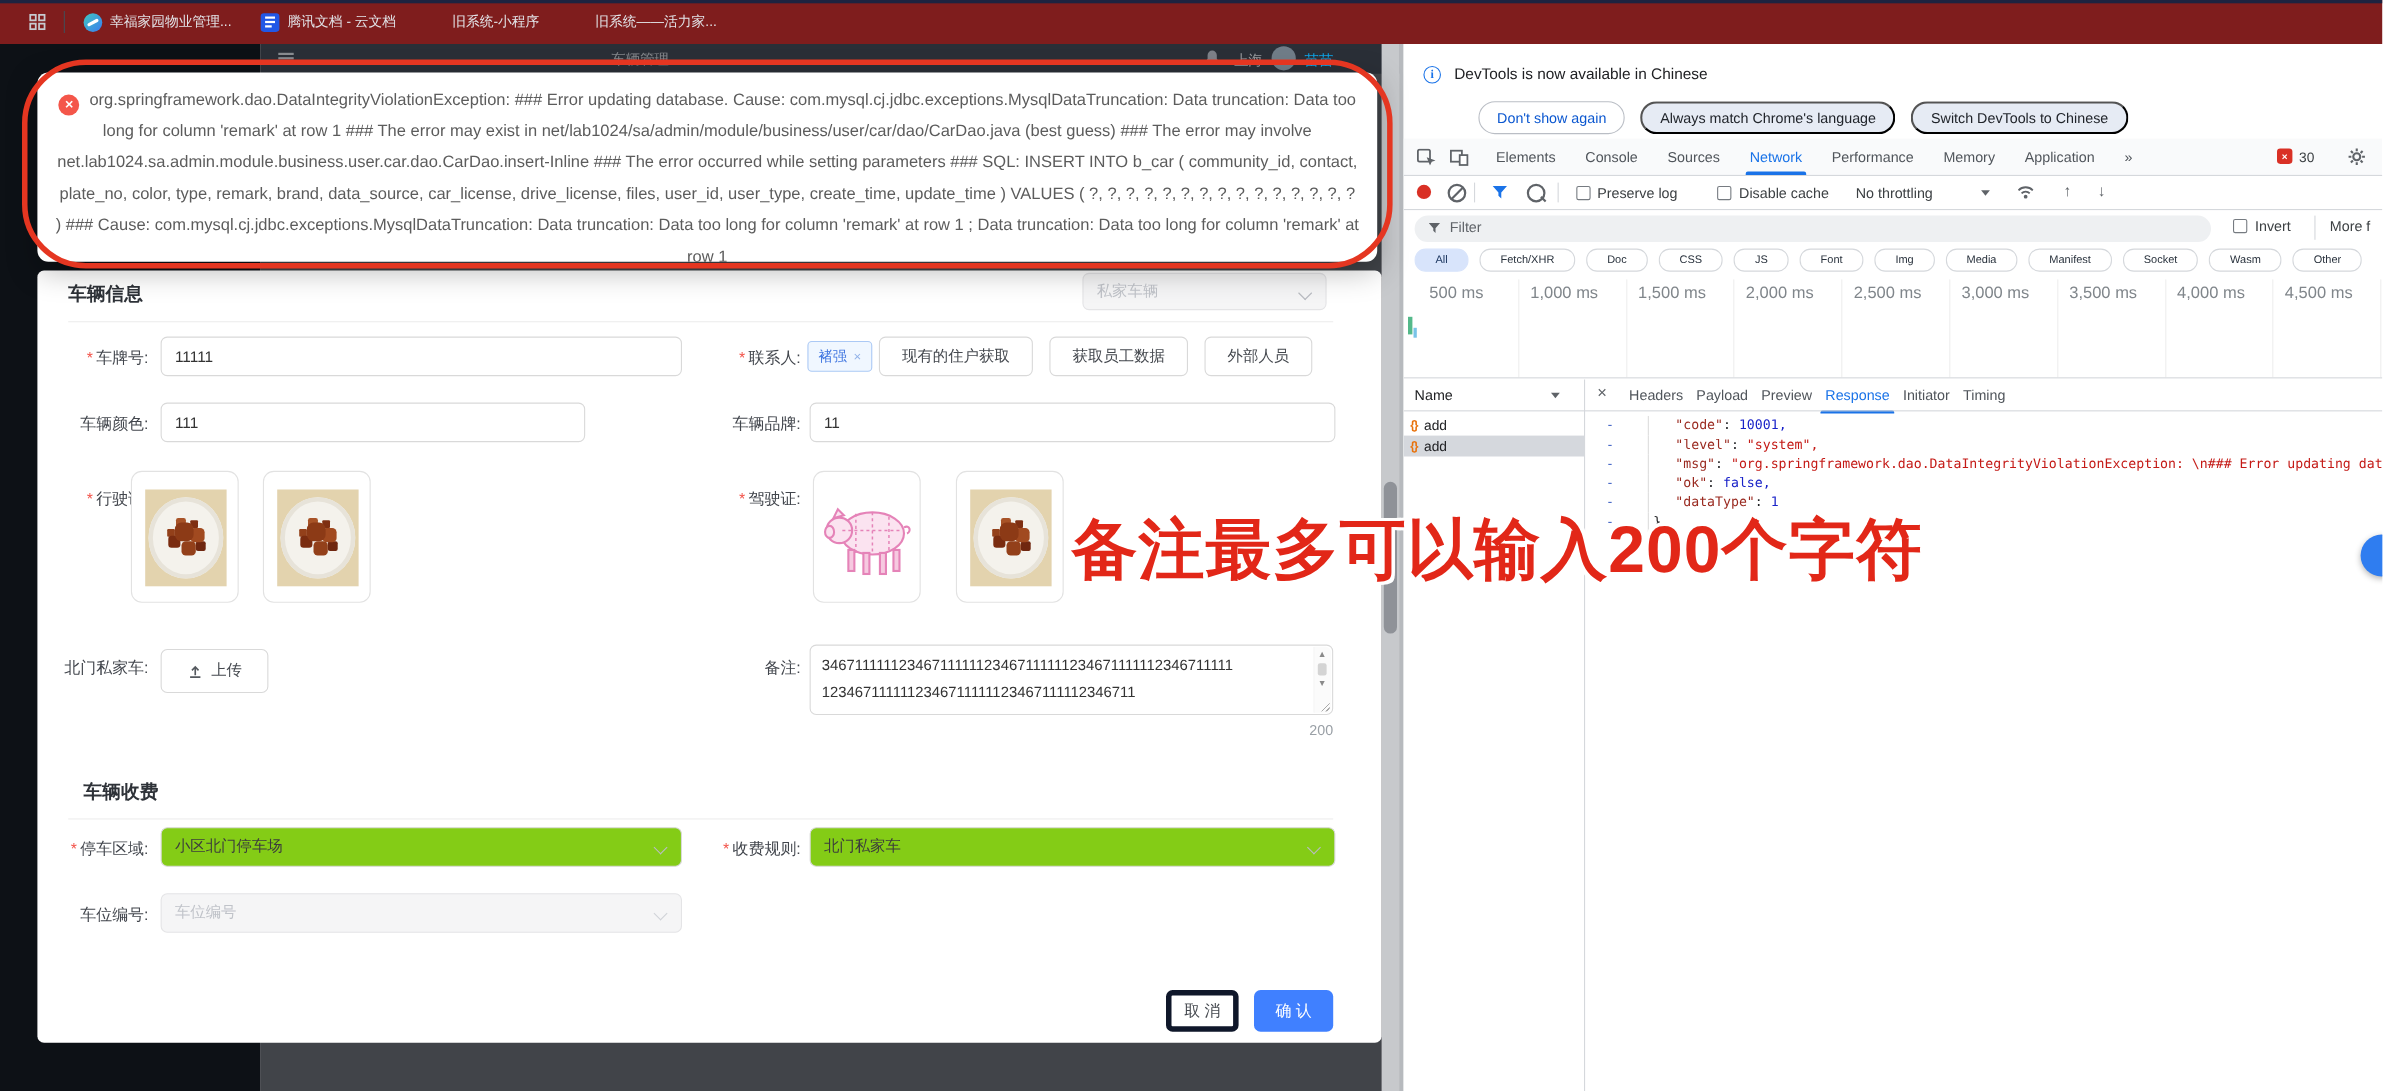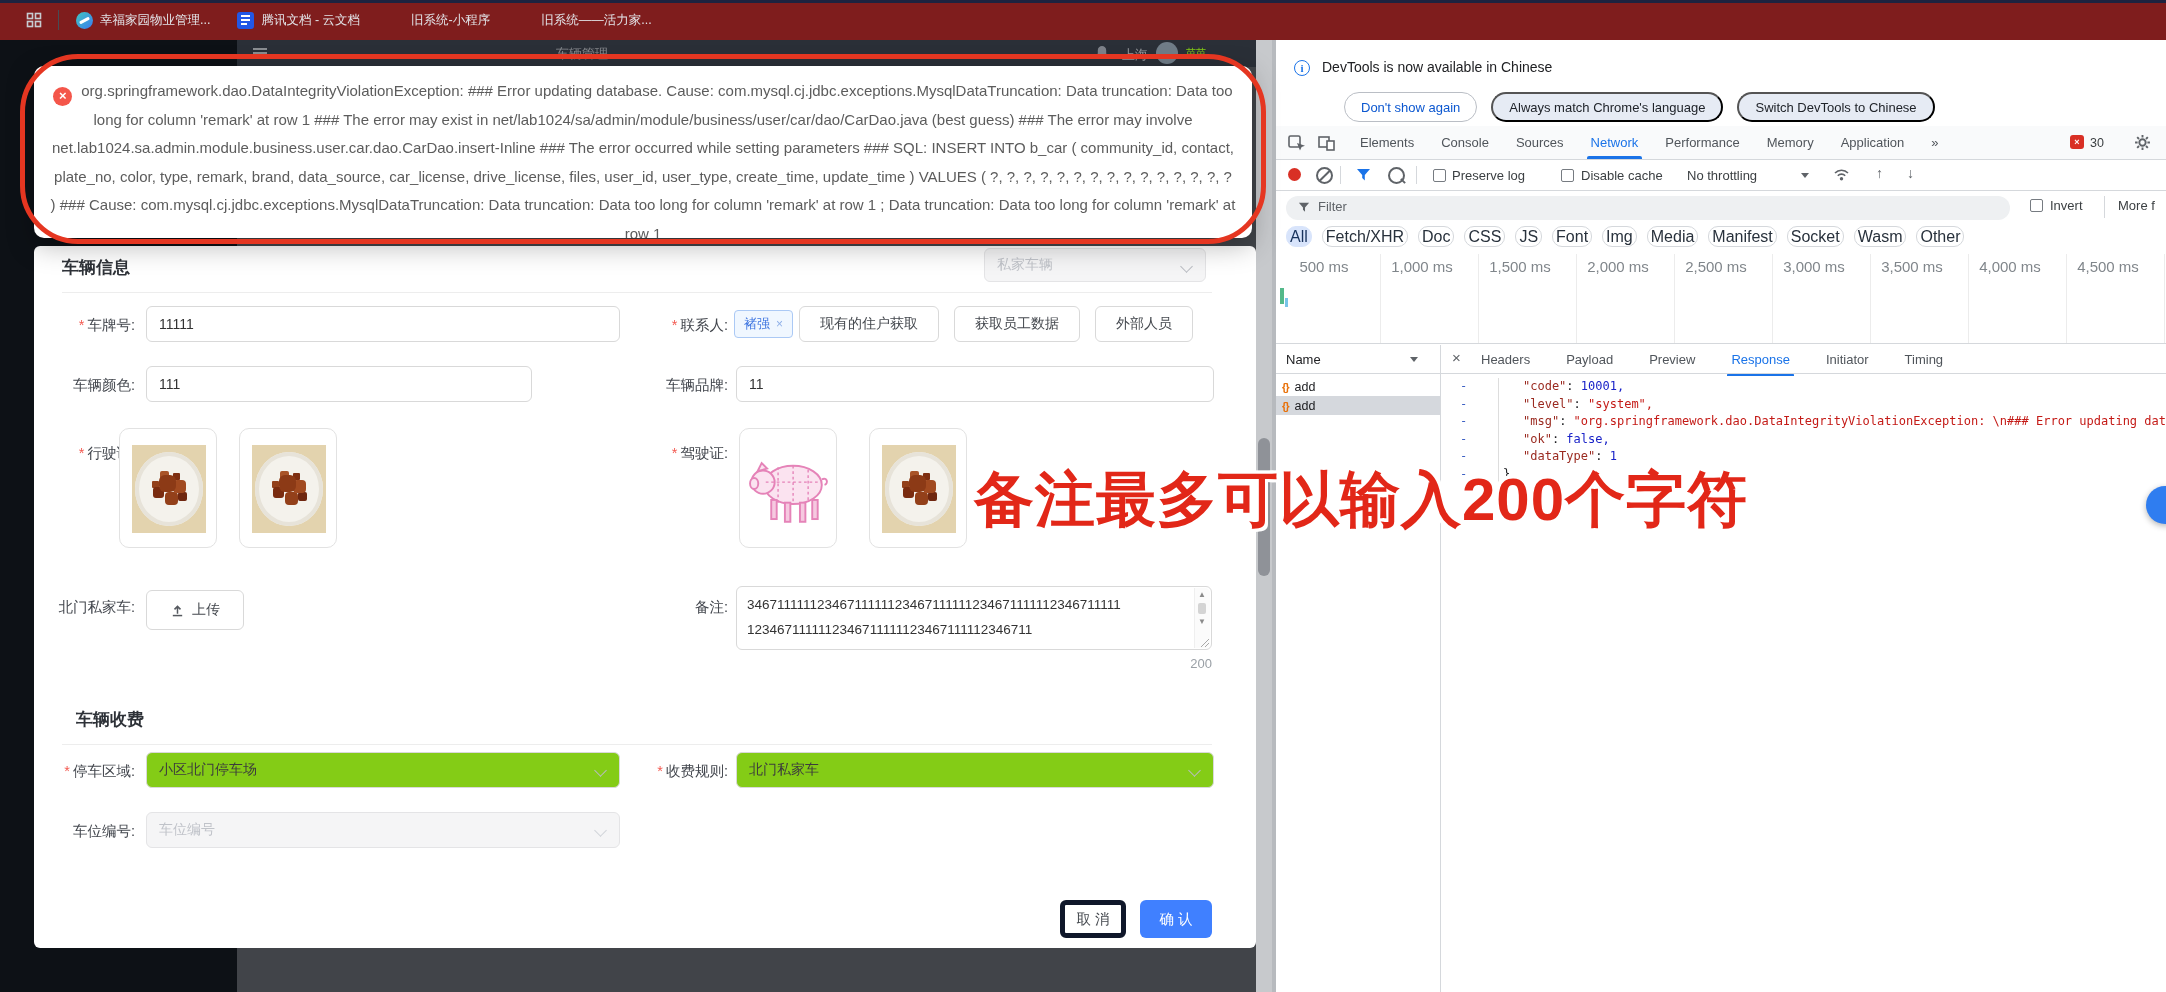--- a/index.html
+++ b/index.html
@@ -27,21 +27,21 @@
   
   .sidebar{left:0;top:40px;width:237px;height:952px;background:#0d1116}
   .logo-dot{left:44px;top:46px;width:24px;height:24px;border-radius:50%;background:rgba(70,130,230,.5)}
   .maindim{left:237px;top:40px;width:1035px;height:952px;background:#414449}
   .dimheader{left:237px;top:40px;width:1035px;height:27px;background:#2a2f37}
   .bars{left:253px;top:48px;width:14px;height:10px;
         background:linear-gradient(rgba(255,255,255,.45) 0 0) 0 0/14px 2px no-repeat,
                    linear-gradient(rgba(255,255,255,.45) 0 0) 0 4px/14px 2px no-repeat,
                    linear-gradient(rgba(255,255,255,.45) 0 0) 0 8px/14px 2px no-repeat}
   .dim-avatar{left:1156px;top:42px;width:22px;height:22px;border-radius:50%;background:#7d8b97;opacity:.85}
-  .dim-user{left:1186px;top:46px;font-size:10px;color:#84cc16}
+  .dim-user{left:1186px;top:46px;font-size:13px;color:#0ea5e9}
   .pgscroll{left:1256px;top:40px;width:16px;height:952px;background:#c7c9cc}
   .pgthumb{left:1258px;top:438px;width:12px;height:138px;background:#8f9298;border-radius:6px}
   .dtdivider{left:1272px;top:40px;width:4px;height:952px;background:#b7babe}
 
   
   .toast{left:34px;top:66px;width:1218px;height:172px;background:#fff;border-radius:10px;z-index:3;
          box-shadow:0 8px 28px rgba(0,0,0,.28);padding:11px 16px 0;box-sizing:border-box;
          text-align:center;font-size:15px;line-height:28.5px;color:#5c5c5c;overflow:hidden}
   .err-ic{display:inline-flex;width:19px;height:19px;border-radius:50%;background:#f4564a;color:#fff;
           align-items:center;justify-content:center;font-size:13px;font-weight:bold;margin-right:9px;vertical-align:-4px}
@@ -115,34 +115,34 @@
   .clr::after{content:"";position:absolute;left:-1px;top:5.5px;width:15px;height:2px;background:#5f6368;transform:rotate(-45deg)}
   .vsep{position:absolute;width:1px;height:18px;background:#d5d8dc}
   .srch{width:13px;height:13px;border:2px solid #5f6368;border-radius:50%;position:absolute}
   .srch::after{content:"";position:absolute;left:10px;top:11px;width:6px;height:2px;background:#5f6368;transform:rotate(45deg)}
   .cb{position:absolute;width:13px;height:13px;border:1.5px solid #767b81;border-radius:2px;background:#fff;box-sizing:border-box}
   .tlabel{position:absolute;font-size:13px;color:#3c4043;white-space:nowrap}
   .caret{position:absolute;width:0;height:0;border-left:4px solid transparent;border-right:4px solid transparent;border-top:5px solid #5f6368}
   .fpill{position:absolute;left:10px;top:156px;width:724px;height:24px;background:#eef0f2;border-radius:12px}
   .fpill-txt{position:absolute;left:42px;top:159px;font-size:13px;color:#5f6368}
   .chips{position:absolute;left:10px;top:186px;display:flex;gap:10px}
-  .chip{height:21px;border:1px solid #d5d8dc;border-radius:10px;background:#fff;color:#28313c;font-size:16px;
-        display:flex;align-items:center;padding:0 3px;cursor:pointer;box-sizing:border-box}
+  .chip{height:21px;border:1px solid #d5d8dc;border-radius:10px;background:#fff;color:#28313c;font-size:10px;
+        display:flex;align-items:center;padding:0 18px;cursor:pointer;box-sizing:border-box}
   .chip.sel{background:#d8e4fb;border-color:#d8e4fb;color:#17325c}
   .timeline{position:absolute;left:0;top:214px;width:890px;height:90px;border-bottom:1px solid #d5d8dc;box-sizing:border-box;
             background:repeating-linear-gradient(to right,transparent 0 97px,#ececec 97px 98px);background-position:7px 0}
   .tlabels{position:absolute;left:0;top:218px;display:flex}
   .tlabels span{width:98px;text-align:center;font-size:15px;color:#80868b;padding-right:2px;box-sizing:border-box}
   .wfb1{position:absolute;left:4px;top:248px;width:4px;height:16px;background:#54b98a}
   .wfb2{position:absolute;left:9px;top:258px;width:3px;height:9px;background:#79c4e8}
   .namehdr{position:absolute;left:10px;top:312px;font-size:13px;color:#202124}
   .sortcaret{position:absolute;left:134px;top:317px;width:0;height:0;border-left:4px solid transparent;border-right:4px solid transparent;border-top:5px solid #5f6368}
   .coldiv{position:absolute;left:164px;top:305px;width:1px;height:647px;background:#d5d8dc}
   .dclose{position:absolute;left:176px;top:309px;font-size:15px;color:#5f6368;cursor:pointer}
-  .dtabs2{position:absolute;left:205px;top:305px;height:28px;display:flex;gap:36px;align-items:center}
+  .dtabs2{position:absolute;left:205px;top:305px;height:28px;display:flex;gap:12px;align-items:center}
   .reqrows{position:absolute;left:0;top:337px;width:164px}
   .reqrow{height:19px;display:flex;align-items:center;gap:6px;padding-left:6px;font-size:12.5px;color:#202124;cursor:pointer}
   .reqrow.sel{background:#d5d8dd}
   .braces{color:#e8710a;font-size:11px;font-weight:bold;letter-spacing:-1px}
   .resp{position:absolute;left:164px;top:338px;right:0;bottom:0;overflow:hidden;font-family:"DejaVu Sans Mono",monospace;font-size:12px}
   .rline{display:flex;height:17.6px;line-height:17.6px;white-space:nowrap}
   .fold{width:59px;box-sizing:border-box;padding-left:20px;color:#3f62c4;border-right:1px solid #ddd;flex:0 0 auto}
   .rtext{padding-left:24px}
   .rtext.brace{padding-left:4px}
   .jkey{color:#9a2a20}

